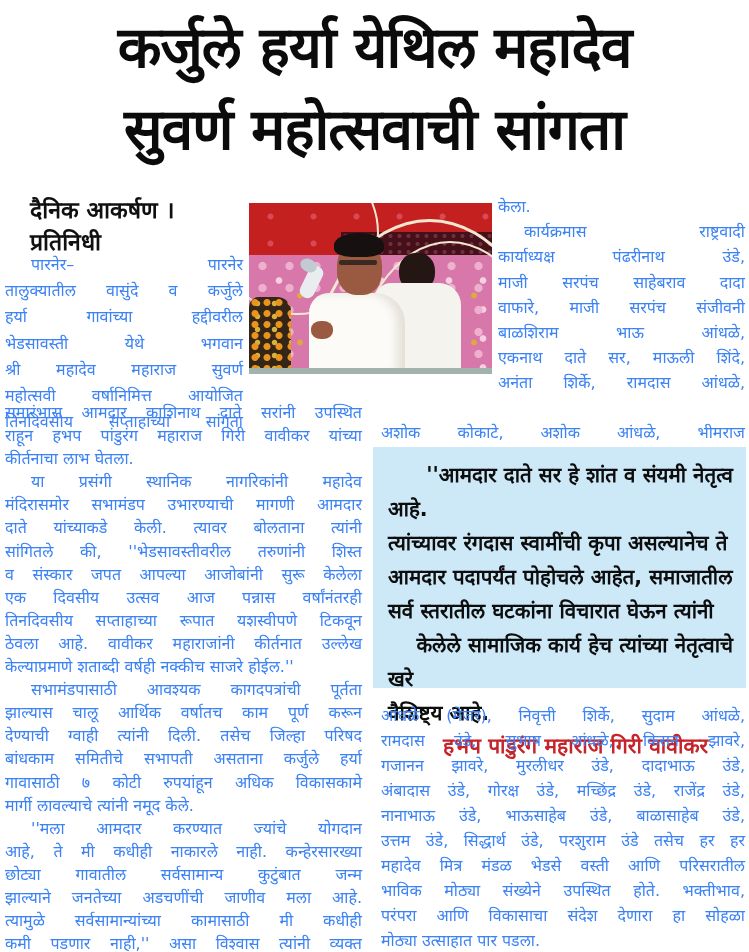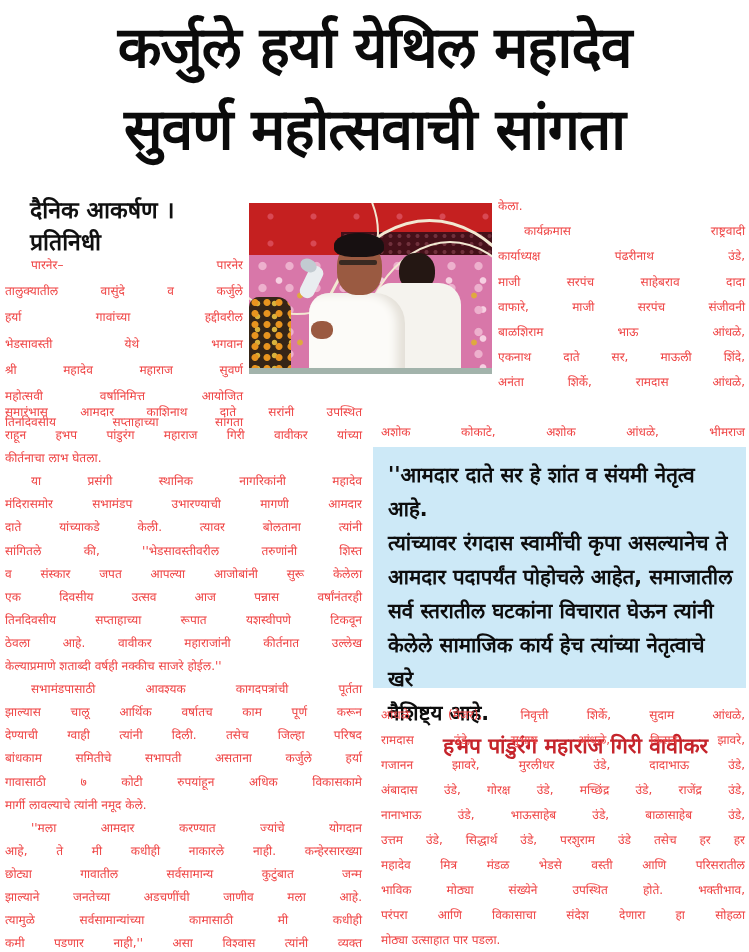--- a/index.html
+++ b/index.html
@@ -13,42 +13,42 @@
     position:absolute;top:6px;left:0;width:749px;text-align:center;
     font-weight:800;font-size:57px;line-height:82px;color:#0b0b0b;
     letter-spacing:-1px;
   }
   
   .byline{
     position:absolute;top:193px;left:30px;width:220px;
     font-size:23px;font-weight:700;color:#101010;
   }
   
-  .tb{position:absolute;font-size:12px;color:#ef4444;}
+  .tb{position:absolute;font-size:16px;color:#3b82f6;}
   .ln{text-align:justify;text-align-last:justify;white-space:normal;}
   .ln.end{text-align-last:left;}
   .ln.ind{text-indent:26px;}
   .tb-left-top{left:5px;top:218px;width:238px;margin-top:34px;}
   .tb-left-top .ln{line-height:26.2px;}
   .tb-left-wide{left:5px;top:401px;width:357px;}
   .tb-left-wide .ln{line-height:23.1px;}
   .tb-right-top{left:498px;top:194px;width:247px;}
   .tb-right-top .ln{line-height:25.2px;}
   .tb-right-overflow{left:381px;top:420px;width:364px;}
   .tb-right-overflow .ln{line-height:25px;}
   .tb-bottom-right{left:381px;top:703px;width:364px;}
   .tb-bottom-right .ln{line-height:25px;}
   
   .quote-box{
     position:absolute;left:373px;top:447px;width:373px;height:241px;
     background:#cde9f7;box-sizing:border-box;padding:11px 13px 0 15px;
   }
   .quote-box .ln{
     font-size:20.5px;font-weight:700;line-height:34px;color:#0d0d0d;
-    text-align:left;text-align-last:left;
+    text-align:right;text-align-last:left;
   }
   .quote-attr{
     margin-top:3px;padding-left:55px;
     font-size:21px;font-weight:700;color:#c5242b;line-height:26px;
   }
   
   .photo{
     position:absolute;left:249px;top:203px;width:243px;height:171px;
     overflow:hidden;background:#d877a9;
   }

